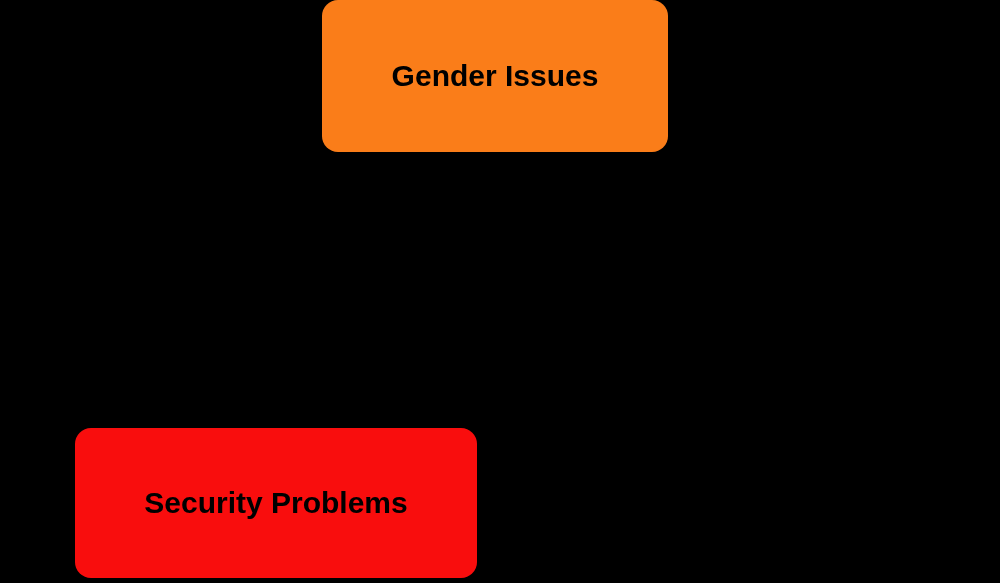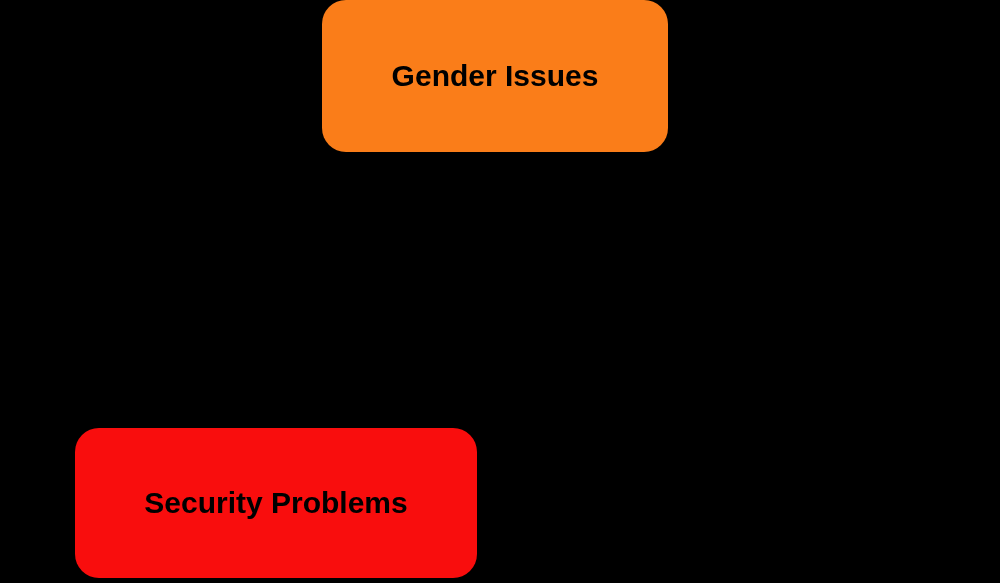--- a/index.html
+++ b/index.html
@@ -9,21 +9,21 @@
   .canvas {
     position: relative;
     width: 1000px;
     height: 583px;
     background: #000000;
     overflow: hidden;
     font-family: "Liberation Sans", sans-serif;
   }
   .node {
     position: absolute;
-    border-radius: 24px;
+    border-radius: 16px;
     display: flex;
     align-items: center;
     justify-content: center;
     text-align: right;
     box-sizing: border-box;
     padding: 16px 24px;
   }
   .node-label {
     font-weight: bold;
     font-size: 30px;

